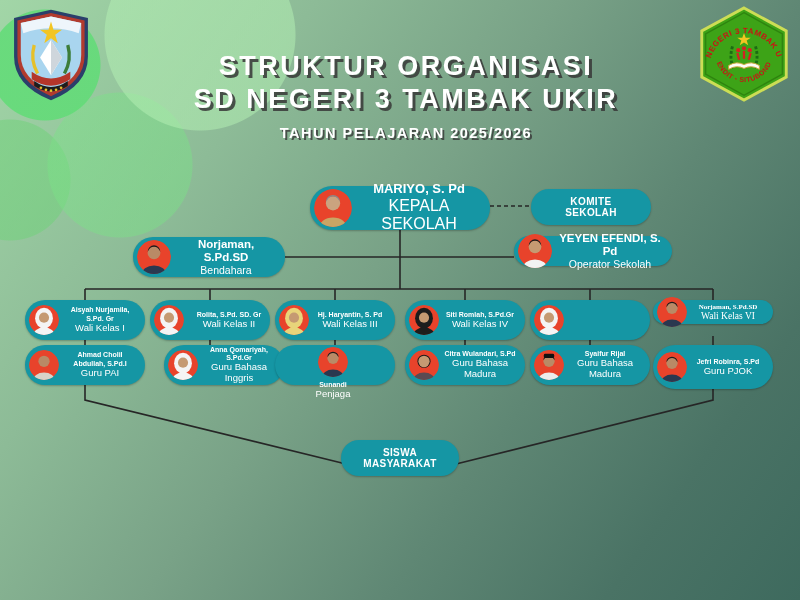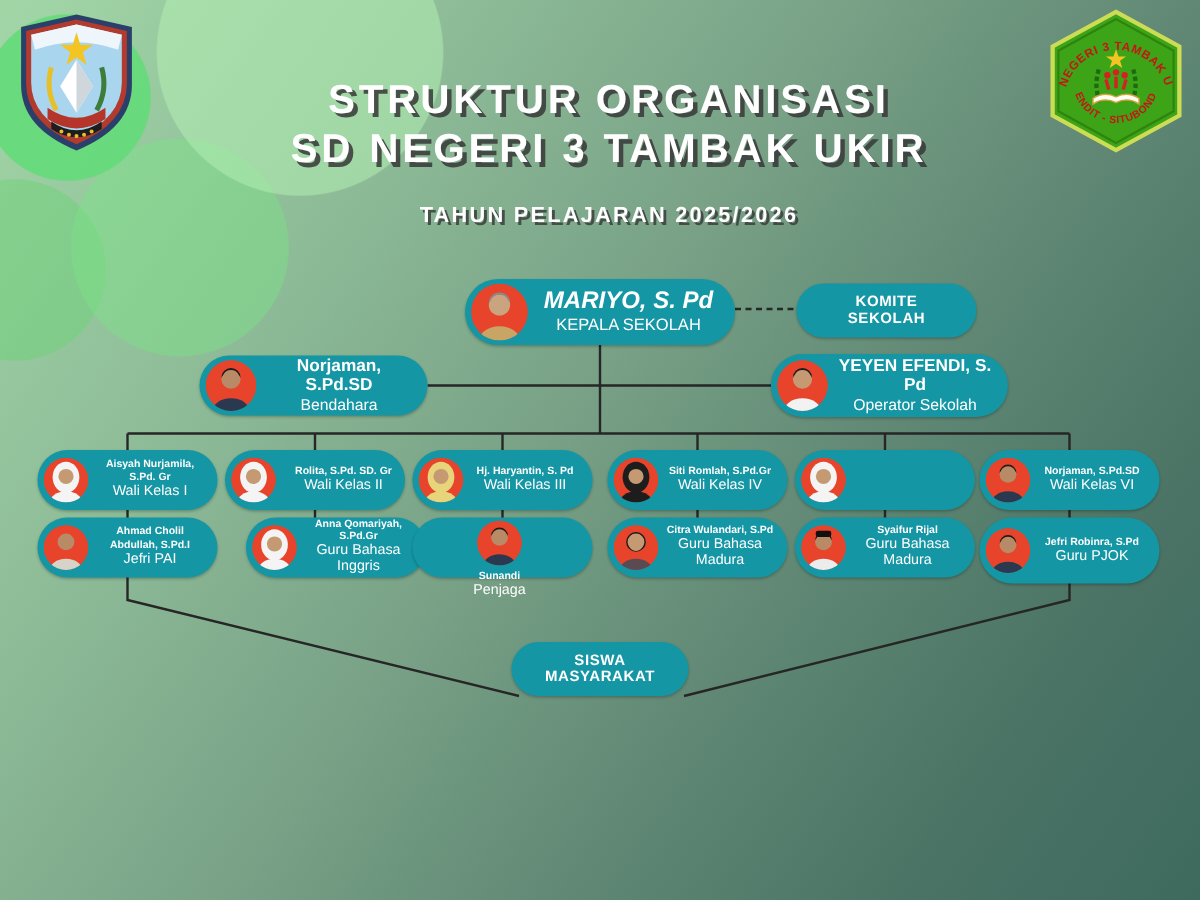--- a/index.html
+++ b/index.html
@@ -9,35 +9,35 @@
     background:
       radial-gradient(circle at 45px 65px, rgba(96,220,118,.85) 0 55px, rgba(96,220,118,0) 56px),
       radial-gradient(circle at 200px 35px, rgba(178,238,178,.55) 0 95px, rgba(178,238,178,0) 96px),
       radial-gradient(circle at 120px 165px, rgba(122,226,134,.45) 0 72px, rgba(122,226,134,0) 73px),
       radial-gradient(circle at 10px 180px, rgba(110,210,120,.5) 0 60px, rgba(110,210,120,0) 61px),
       linear-gradient(125deg,#a2d6a7 0%,#8dbb97 26%,#79a287 46%,#5f8774 66%,#4a7365 84%,#3e6a5e 100%);
   }
   .hdr{position:absolute;left:12px;right:0;top:50px;text-align:center;color:#fff;}
   .t1{font-size:27px;font-weight:bold;letter-spacing:2.5px;line-height:33px;
       text-shadow:3px 3px 0 rgba(55,55,55,.85);}
-  .t2{margin-top:20px;font-size:14.5px;font-weight:bold;letter-spacing:1.5px;
+  .t2{margin-top:9px;font-size:14.5px;font-weight:bold;letter-spacing:1.5px;
       text-shadow:2px 2px 0 rgba(55,55,55,.8);}
   .logo{position:absolute;}
   .logo-left{left:8px;top:8px;}
   .logo-right{right:6px;top:6px;}
   svg.wires{position:absolute;left:0;top:0;}
   .node{position:absolute;display:flex;align-items:center;gap:4px;
     background:var(--pill,#1596a4);border-radius:999px;color:#fff;
     box-sizing:border-box;padding:2px 8px 2px 4px;box-shadow:0 1px 2px rgba(0,0,0,.25);}
   .node .avatar{flex:0 0 auto;border-radius:50%;overflow:hidden;display:block;}
   .node .txt{flex:1;display:flex;flex-direction:column;justify-content:center;
     text-align:center;line-height:1.15;min-width:0;}
   .node .nm{font-weight:bold;}
   .node.lg .nm{font-size:11.5px;} .node.lg .rl{font-size:10.5px;}
-  .node.xl .nm{font-size:16px;font-style:italic;} .node.xl .rl{font-size:11px;}
+  .node.xl .nm{font-size:13px;} .node.xl .rl{font-size:16px;}
   .node.sm .nm{font-size:7px;} .node.sm .rl{font-size:9.5px;}
   .node.plain{padding:18px 6px;}
   .node.plain .nm,.node.plain .rl{font-size:10px;font-weight:bold;letter-spacing:.4px;}
 </style>
 </head>
 <body>
 
 <div class="stage" style="--pill: #1596a4;">
 
   <svg class="logo logo-left" width="86" height="94" viewBox="0 0 100 112" aria-hidden="true">
@@ -136,21 +136,21 @@
             <circle cx="16" cy="16" r="16" fill="#e8432b"></circle>
             <circle cx="16" cy="12" r="6" fill="#b98a66"></circle>
             <path d="M10 11 a6 6 0 0 1 12 0 l-1 -1.5 a5.5 5.5 0 0 0 -10 0 z" fill="#1d1d1d"></path>
             <path d="M4 33 a12 9 0 0 1 24 0 z" fill="#2a3850"></path>
           </svg></span>
       <span class="txt">
         <span class="nm">Norjaman, S.Pd.SD</span>
         <span class="rl">Bendahara</span>
       </span>
     </div>
-      <div class="node lg" style="left: 514px; top: 236px; width: 158px; height: 42px;">
+      <div class="node lg" style="left: 514px; top: 236px; width: 158px; height: 30px;">
       <span class="avatar" style="height: 34px; width: 34px;"><svg viewBox="0 0 32 32" width="100%" height="100%">
             <circle cx="16" cy="16" r="16" fill="#e8432b"></circle>
             <circle cx="16" cy="12" r="6" fill="#c59a72"></circle>
             <path d="M10 11 a6 6 0 0 1 12 0 l-1 -1.5 a5.5 5.5 0 0 0 -10 0 z" fill="#1d1d1d"></path>
             <path d="M4 33 a12 9 0 0 1 24 0 z" fill="#f2f2f2"></path>
           </svg></span>
       <span class="txt">
         <span class="nm">YEYEN EFENDI, S. Pd</span>
         <span class="rl">Operator Sekolah</span>
       </span>
@@ -204,41 +204,41 @@
       </span>
     </div>
       <div class="node sm" style="left: 530px; top: 300px; width: 120px; height: 40px;">
       <span class="avatar" style="height: 30px; width: 30px;"><svg viewBox="0 0 32 32" width="100%" height="100%">
             <circle cx="16" cy="16" r="16" fill="#e8432b"></circle>
             <ellipse cx="16" cy="14" rx="9.5" ry="11" fill="#f4f4f4"></ellipse>
             <circle cx="16" cy="13.5" r="5.4" fill="#c59a72"></circle>
             <path d="M4 33 a12 9 0 0 1 24 0 z" fill="#f4f4f4"></path>
           </svg></span>
     </div>
-      <div class="node sm" style="left: 653px; top: 300px; width: 120px; height: 40px;">
+      <div class="node sm" style="left: 653px; top: 300px; width: 120px; height: 24px; font-family: Liberation Serif, serif;">
       <span class="avatar" style="height: 30px; width: 30px;"><svg viewBox="0 0 32 32" width="100%" height="100%">
             <circle cx="16" cy="16" r="16" fill="#e8432b"></circle>
             <circle cx="16" cy="12" r="6" fill="#b98a66"></circle>
             <path d="M10 11 a6 6 0 0 1 12 0 l-1 -1.5 a5.5 5.5 0 0 0 -10 0 z" fill="#1d1d1d"></path>
             <path d="M4 33 a12 9 0 0 1 24 0 z" fill="#2a3850"></path>
           </svg></span>
       <span class="txt">
         <span class="nm">Norjaman, S.Pd.SD</span>
         <span class="rl">Wali Kelas VI</span>
       </span>
     </div>
       <div class="node sm" style="left: 25px; top: 345px; width: 120px; height: 40px;">
       <span class="avatar" style="height: 30px; width: 30px;"><svg viewBox="0 0 32 32" width="100%" height="100%">
             <circle cx="16" cy="16" r="16" fill="#e8432b"></circle>
             <circle cx="16" cy="12" r="6" fill="#b98a66"></circle>
             <path d="M4 33 a12 9 0 0 1 24 0 z" fill="#d8d3c8"></path>
           </svg></span>
       <span class="txt">
         <span class="nm">Ahmad Cholil Abdullah, S.Pd.I</span>
-        <span class="rl">Jefri PAI</span>
+        <span class="rl">Guru PAI</span>
       </span>
     </div>
       <div class="node sm" style="left: 164px; top: 345px; width: 120px; height: 40px;">
       <span class="avatar" style="height: 30px; width: 30px;"><svg viewBox="0 0 32 32" width="100%" height="100%">
             <circle cx="16" cy="16" r="16" fill="#e8432b"></circle>
             <ellipse cx="16" cy="14" rx="9.5" ry="11" fill="#f4f4f4"></ellipse>
             <circle cx="16" cy="13.5" r="5.4" fill="#c59a72"></circle>
             <path d="M4 33 a12 9 0 0 1 24 0 z" fill="#f4f4f4"></path>
           </svg></span>
       <span class="txt">
@@ -289,21 +289,21 @@
             <circle cx="16" cy="16" r="16" fill="#e8432b"></circle>
             <circle cx="16" cy="12" r="6" fill="#b98a66"></circle>
             <path d="M10 11 a6 6 0 0 1 12 0 l-1 -1.5 a5.5 5.5 0 0 0 -10 0 z" fill="#1d1d1d"></path>
             <path d="M4 33 a12 9 0 0 1 24 0 z" fill="#2a3850"></path>
           </svg></span>
       <span class="txt">
         <span class="nm">Jefri Robinra, S.Pd</span>
         <span class="rl">Guru PJOK</span>
       </span>
     </div>
-      <div class="node plain" style="left: 341px; top: 428px; width: 118px; height: 36px;">
+      <div class="node plain" style="left: 341px; top: 440px; width: 118px; height: 36px;">
 
       <span class="txt">
         <span class="nm">SISWA</span>
         <span class="rl">MASYARAKAT</span>
       </span>
     </div>
     </div>
 
 </div>
 

